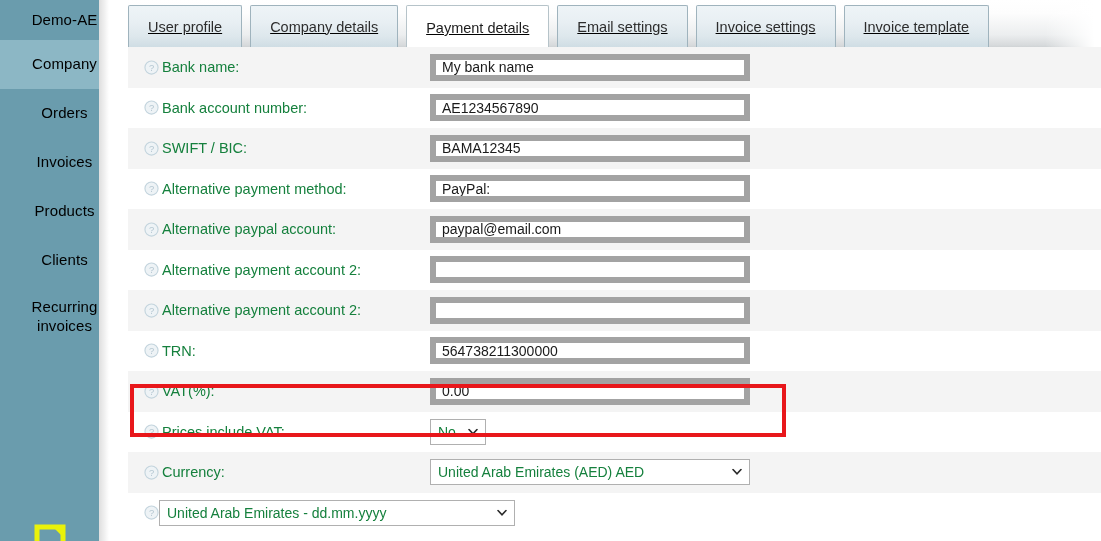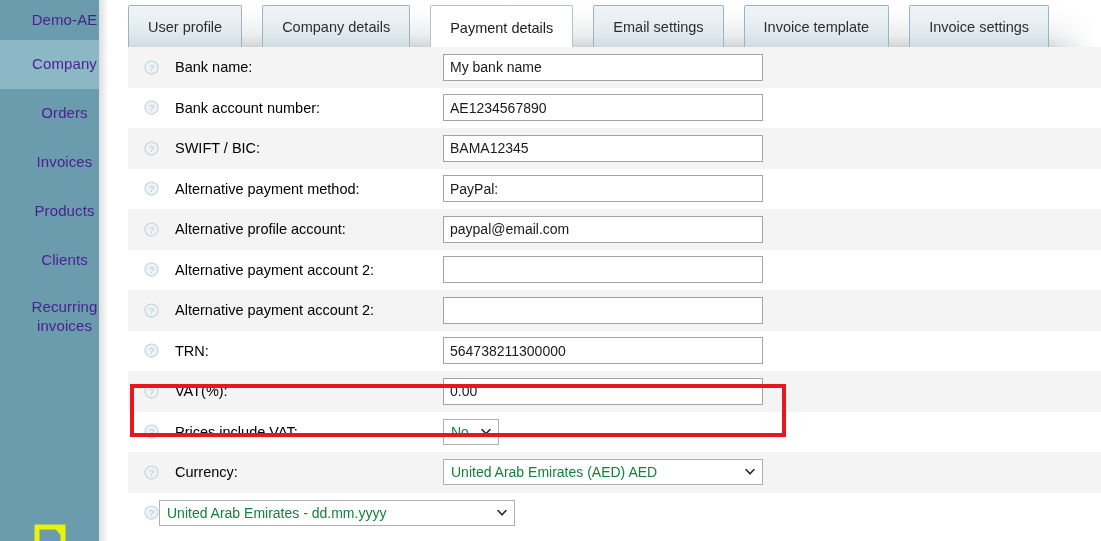--- a/index.html
+++ b/index.html
@@ -14,21 +14,21 @@
   }
   #app { position: relative; width: 1101px; height: 541px; background:#ffffff; }
 
   
   #sidebar {
     position: absolute; left: 0; top: 0; width: 99px; height: 541px;
     background: #6a9cad;
   }
   .side-item {
     width: 99px;
-    color: #4c1d95;
+    color: #000000;
     font-size: 15px;
     text-align: center;
     line-height: 1.25;
     display: flex;
     align-items: center;
     justify-content: center;
     letter-spacing: .1px;
     padding-left: 30px;
   }
   .side-item.active { background: #8cb7c5; }
@@ -57,21 +57,21 @@
   #tabstrip-bg {
     position:absolute; left:0; top:0; right:0; height: 47px;
     background: linear-gradient(to bottom, #ffffff 0%, #fdfdfd 28%, #eceeef 74%, #d7dadc 96%, #cfd3d5 100%);
   }
   #tabstrip-bg-fade {
     position:absolute; left: 917px; top:0; width: 56px; height: 47px;
     background: linear-gradient(to right, rgba(255,255,255,0), #ffffff 88%);
   }
   #tabs {
     position: absolute; left: 0; top: 5px; height: 45px;
-    display: flex; gap: 20px;
+    display: flex; gap: 8px; text-decoration: underline;
   }
   .tab {
     height: 42px;
     padding: 0 19px;
     display: flex; align-items: center; justify-content: center;
     font-size: 14.5px; color: #2d2d2d;
     border: 1px solid #9fb3bd;
     border-bottom: none;
     border-radius: 2px 2px 0 0;
     background: linear-gradient(to bottom, #eef4f7 0%, #e8eff3 40%, #dde7ec 75%, #cfdde4 100%);
@@ -99,34 +99,34 @@
   .row.odd  { background: #f4f4f4; }
   .row.even { background: #ffffff; }
 
   .info-icon {
     flex: 0 0 auto;
     margin-left: 16px;
     width: 15px; height: 15px;
   }
   .lbl {
     flex: 0 0 auto;
-    margin-left: 16px;
+    margin-left: 3px;
     width: 268px;
     font-size: 14.5px;
-    color: #000000;
+    color: #15803d;
     white-space: nowrap;
   }
   .field-wrap { flex: 1 1 auto; display: flex; align-items: center; }
 
   input.txt {
     width: 320px; height: 27px;
     padding: 0 6px;
     font-family: "Liberation Sans", sans-serif;
     font-size: 14px; color: #1a1a1a;
-    border: 1px solid #a3a3a3;
+    border: 6px solid #a3a3a3;
     background: #ffffff;
     outline: none;
   }
   .sel {
     position: relative;
     height: 26px;
     border: 1px solid #b0b0b0;
     background: #ffffff;
     display: flex; align-items: center;
     padding: 0 26px 0 7px;
@@ -200,25 +200,25 @@
       <div class="tab">
         <span>Company details</span>
       </div>
       <div class="tab active">
         <span>Payment details</span>
       </div>
       <div class="tab">
         <span>Email settings</span>
       </div>
       <div class="tab">
+        <span>Invoice settings</span>
+      </div>
+      <div class="tab">
         <span>Invoice template</span>
       </div>
-      <div class="tab">
-        <span>Invoice settings</span>
-      </div>
     </div>
   </div>
 
   <div id="form">
       <div class="row odd">
         <svg viewBox="0 0 16 16" class="info-icon">
           <circle cx="8" cy="8" r="7" fill="#eef3f6" stroke="#c3d4dd" stroke-width="1.2"></circle>
           <text x="8" y="11.6" text-anchor="middle" font-size="10" font-family="&quot;Liberation Sans&quot;, sans-serif" fill="#b3c6d0">?</text>
         </svg>
         <div class="lbl">Bank name:</div>
@@ -254,21 +254,21 @@
         <div class="lbl">Alternative payment method:</div>
         <div class="field-wrap">
           <input type="text" class="txt" value="PayPal:" placeholder="" style="">
         </div>
       </div>
       <div class="row odd">
         <svg viewBox="0 0 16 16" class="info-icon">
           <circle cx="8" cy="8" r="7" fill="#eef3f6" stroke="#c3d4dd" stroke-width="1.2"></circle>
           <text x="8" y="11.6" text-anchor="middle" font-size="10" font-family="&quot;Liberation Sans&quot;, sans-serif" fill="#b3c6d0">?</text>
         </svg>
-        <div class="lbl">Alternative profile account:</div>
+        <div class="lbl">Alternative paypal account:</div>
         <div class="field-wrap">
           <input type="text" class="txt" value="paypal@email.com" placeholder="" style="">
         </div>
       </div>
       <div class="row even">
         <svg viewBox="0 0 16 16" class="info-icon">
           <circle cx="8" cy="8" r="7" fill="#eef3f6" stroke="#c3d4dd" stroke-width="1.2"></circle>
           <text x="8" y="11.6" text-anchor="middle" font-size="10" font-family="&quot;Liberation Sans&quot;, sans-serif" fill="#b3c6d0">?</text>
         </svg>
         <div class="lbl">Alternative payment account 2:</div>

